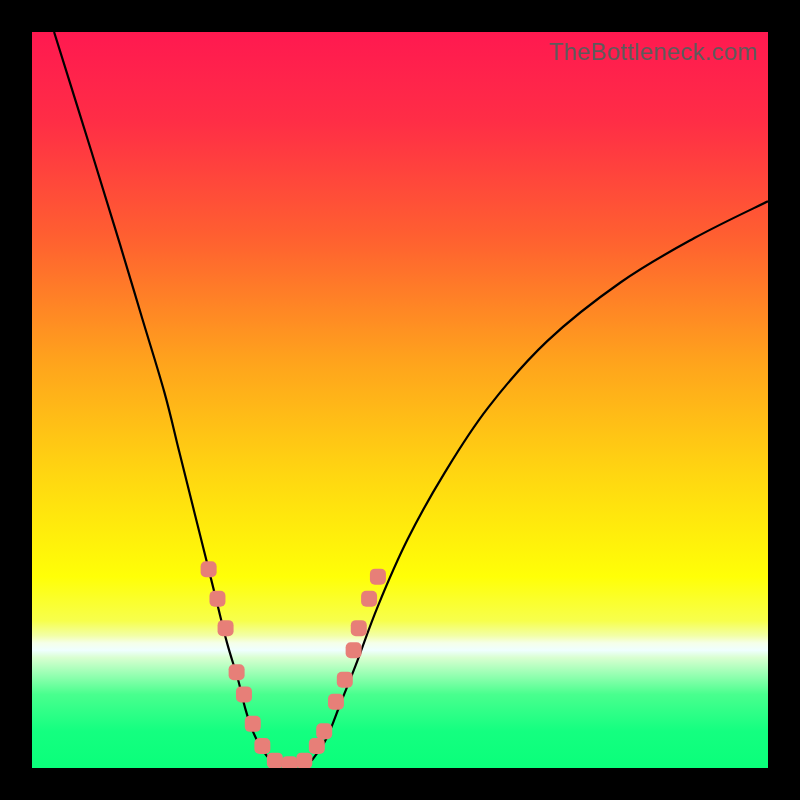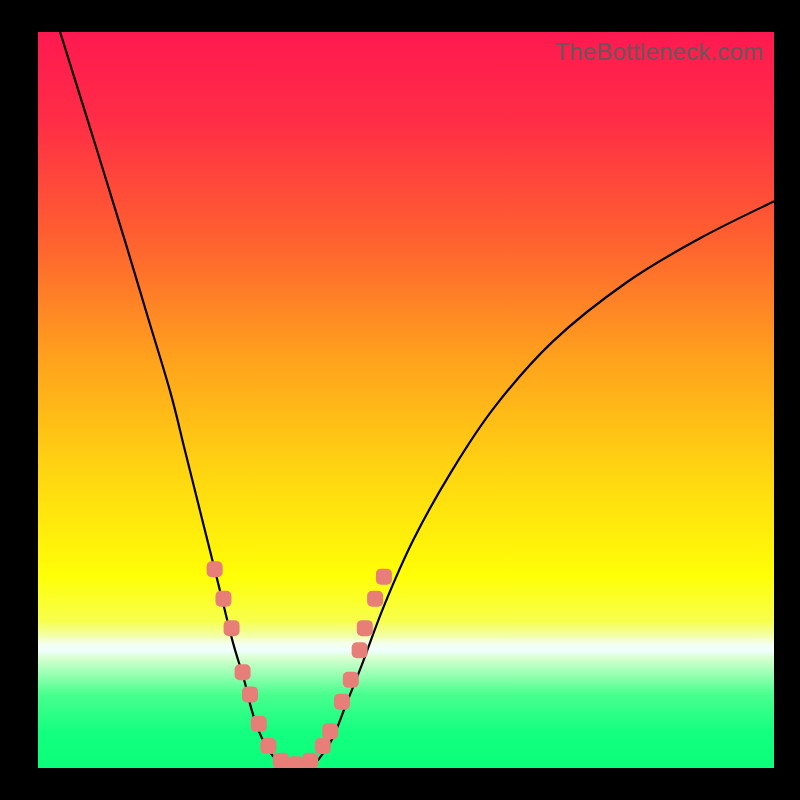--- a/index.html
+++ b/index.html
@@ -6,21 +6,21 @@
     margin: 0;
     padding: 0;
     width: 800px;
     height: 800px;
     overflow: hidden;
     background: #000;
     font-family: Arial, Helvetica, sans-serif;
   }
   .frame {
     position: absolute;
-    left: 6px; top: 0;
+    left: 0; top: 0;
     width: 740px; height: 800px;
     background: #000;
   }
   .plot {
     position: absolute;
     left: 32px;
     top: 32px;
     width: 736px;
     height: 736px;
     overflow: hidden;

